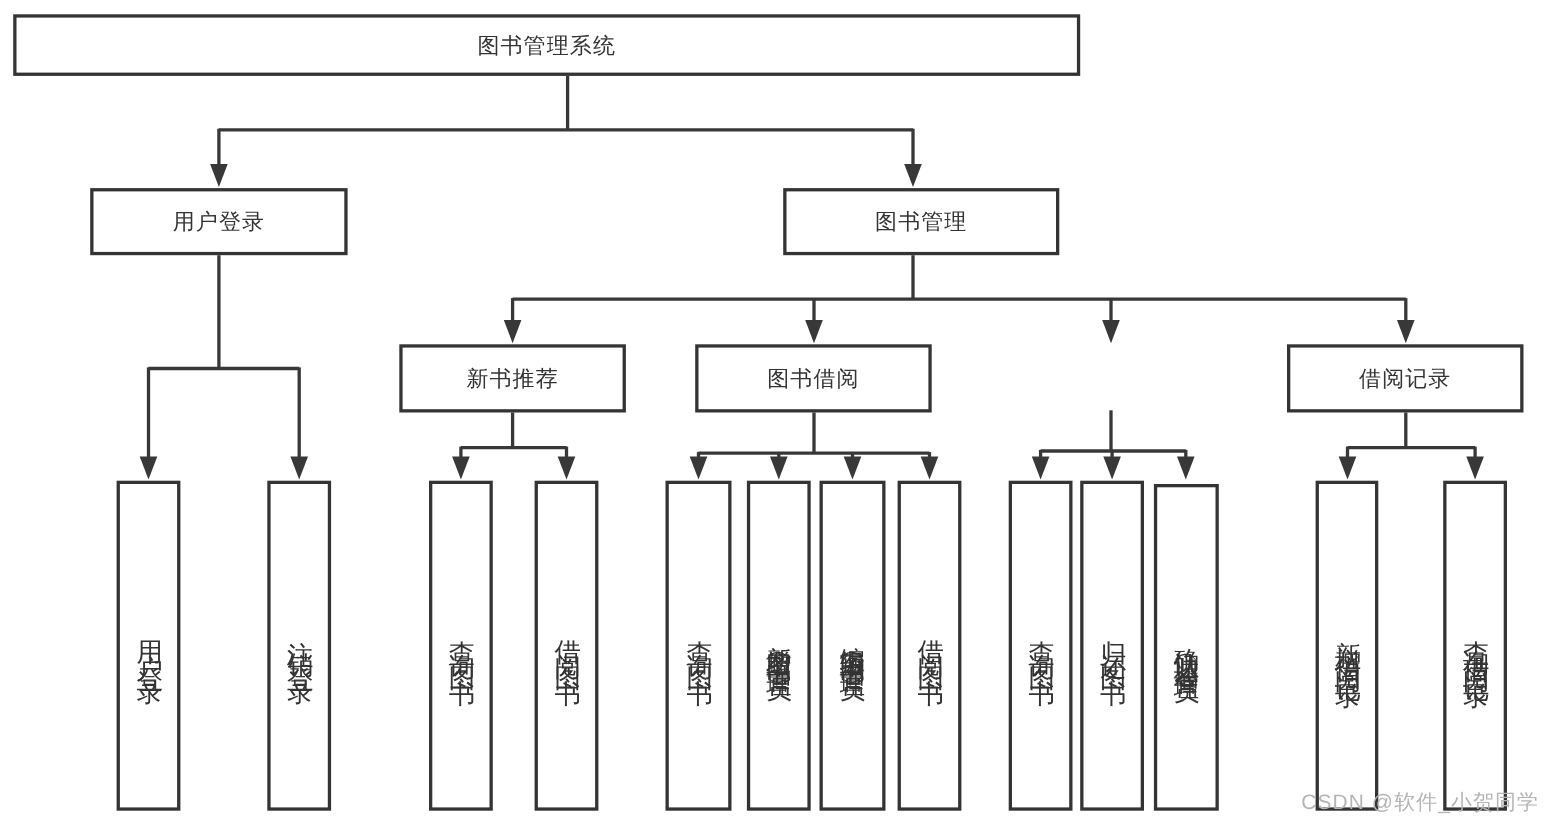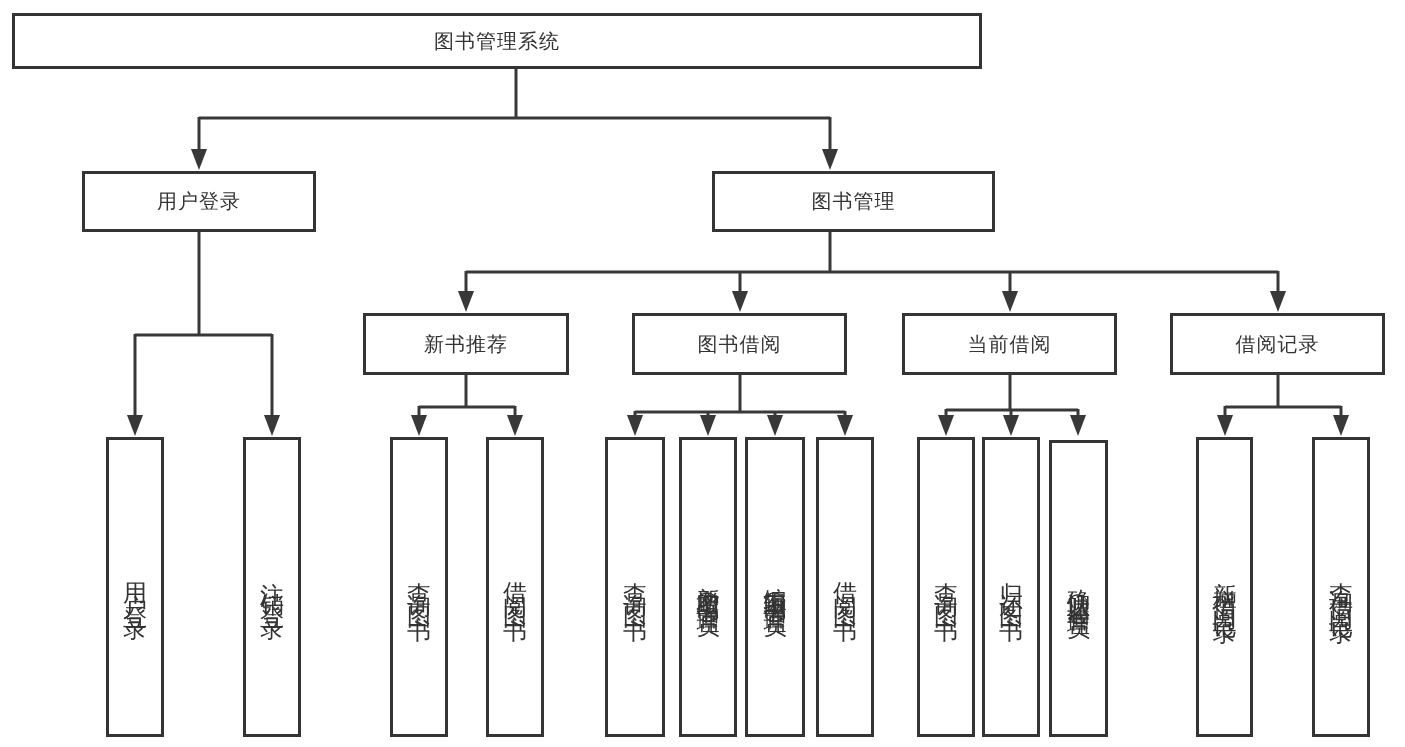--- a/index.html
+++ b/index.html
@@ -106,25 +106,24 @@
     <path d="M1225 407 H1341"></path>
     <path d="M1225 406 V417"></path>
       <polygon points="1217,415 1233,415 1225,436"></polygon>
     <path d="M1341 406 V417"></path>
       <polygon points="1333,415 1349,415 1341,436"></polygon>
   </svg>
 
   <div class="box hnode" style="left:12px; top:13px; width:970px; height:56px;">图书管理系统</div>
 
   <div class="box hnode" style="left:82px; top:171px; width:234px; height:61px;">用户登录</div>
-  <div class="box hnode" style="left:712px; top:171px; width:283px; height:61px;">图书管理</div>
+  <div class="box hnode" style="left:712px; top:171px; width:251px; height:61px;">图书管理</div>
 
   <div class="box hnode" style="left:363px; top:313px; width:206px; height:62px;text-align:right;">新书推荐</div>
   <div class="box hnode" style="left:632px; top:313px; width:215px; height:62px;">图书借阅</div>
-  <div class="box hnode" style="left:902px; top:313px; width:215px; height:62px;">当前借阅</div>
   <div class="box hnode" style="left:1170px; top:313px; width:215px; height:62px;">借阅记录</div>
 
   <div class="box leaf" style="left:106px; top:437px; width:58px; height:300px;">
     <span>用户登录</span>
   </div>
   <div class="box leaf" style="left:243px; top:437px; width:58px; height:300px;">
     <span>注销登录</span>
   </div>
 
   <div class="box leaf" style="left:390px; top:437px; width:58px; height:300px;">
@@ -157,13 +156,14 @@
     <span>确认归还（管理员）</span>
   </div>
 
   <div class="box leaf med" style="left:1196px; top:437px; width:57px; height:300px;">
     <span>新增借阅记录</span>
   </div>
   <div class="box leaf med" style="left:1312px; top:437px; width:58px; height:300px;">
     <span>查询借阅记录</span>
   </div>
 
+  <div class="watermark">CSDN @软件_小贺同学</div>
 </div>
 
 </body></html>

